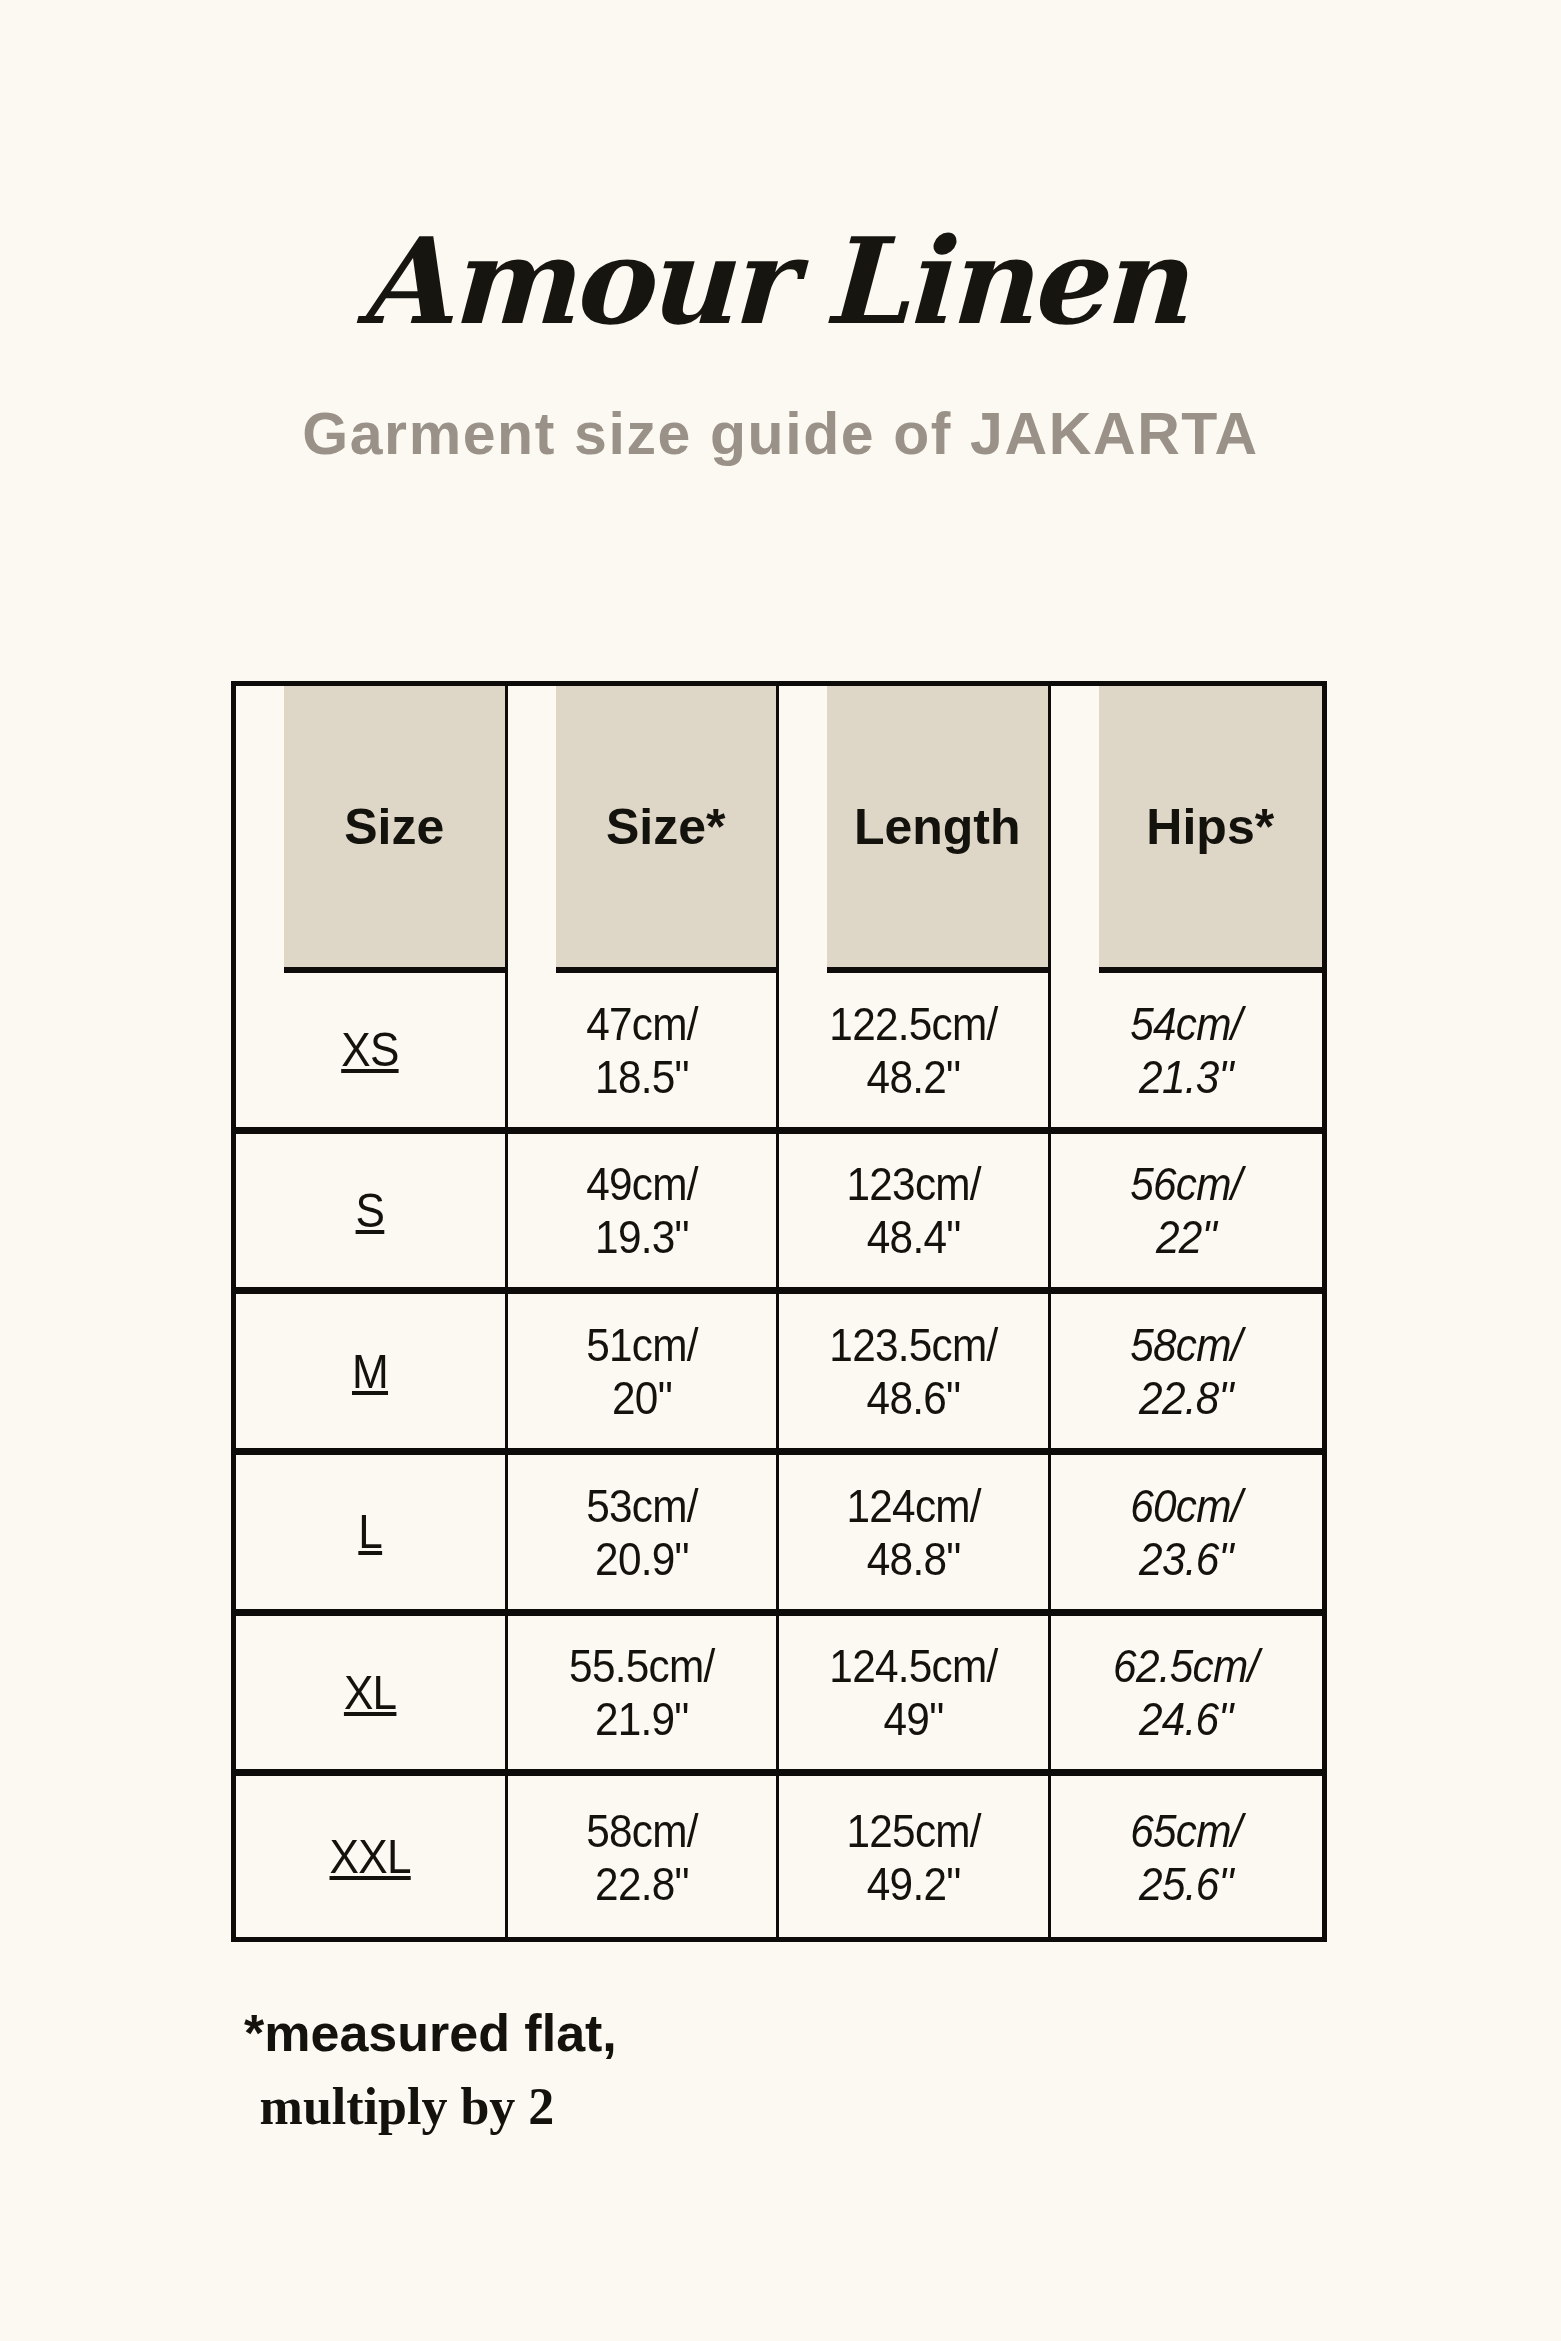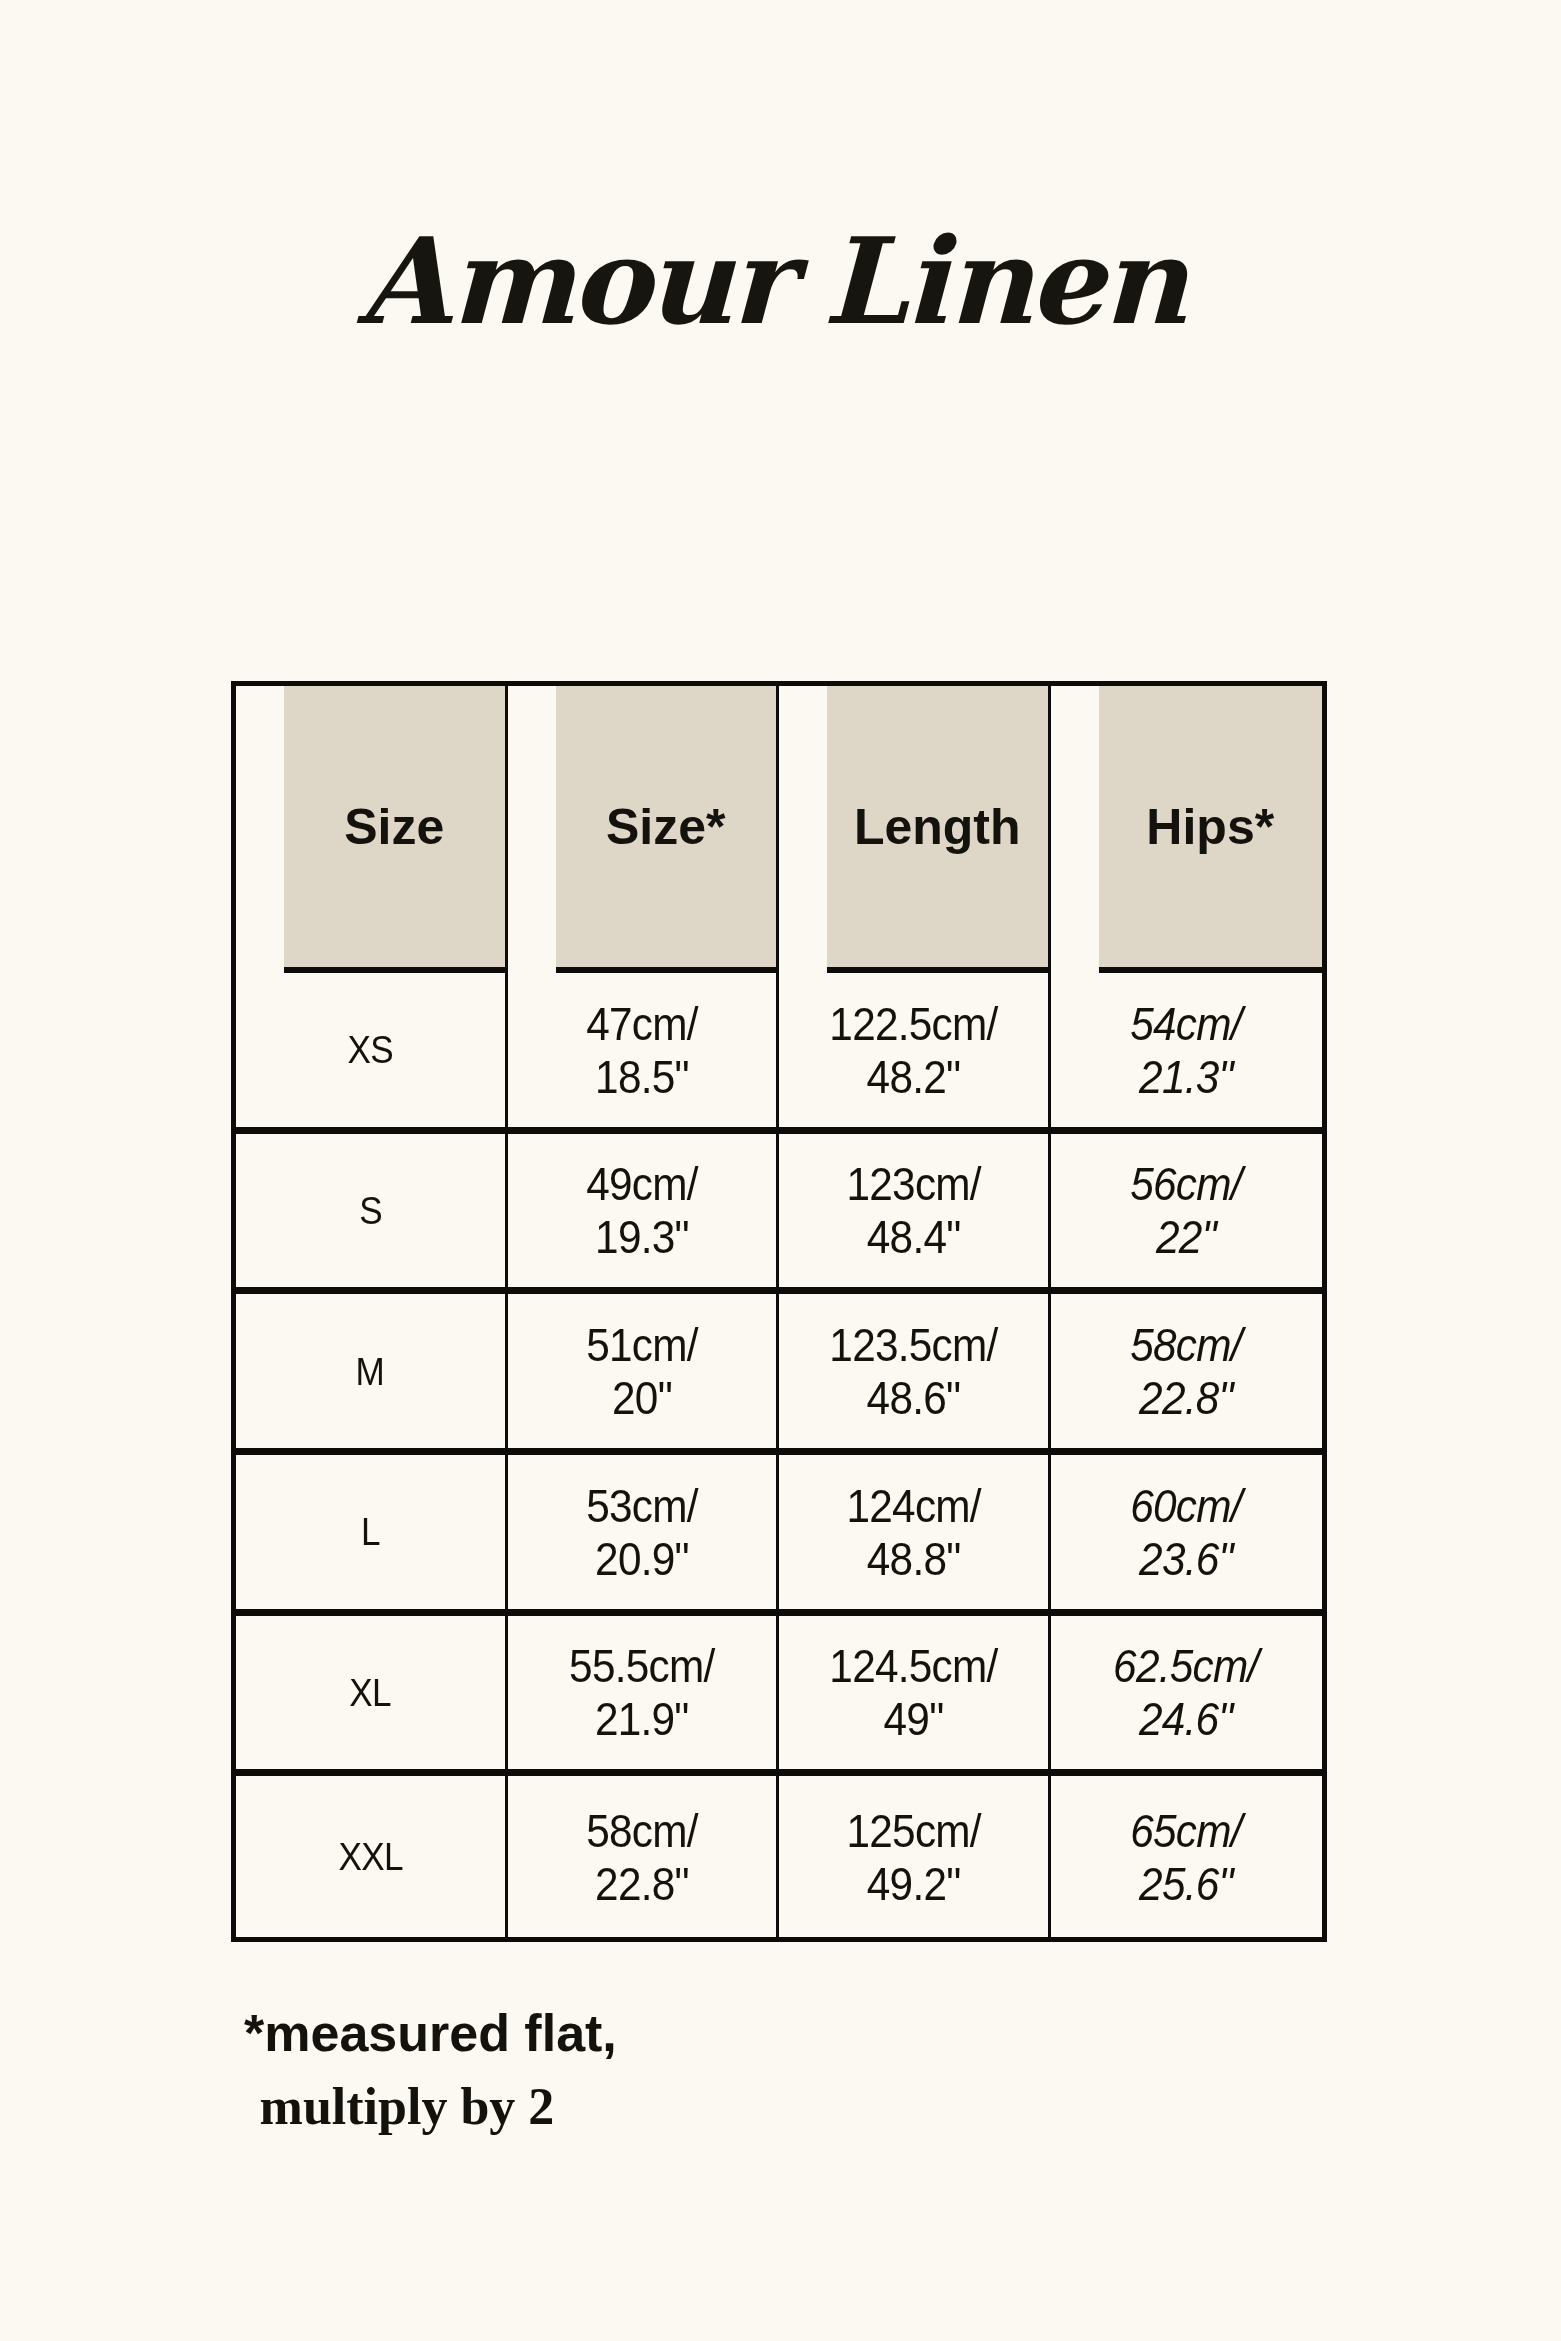--- a/index.html
+++ b/index.html
@@ -82,21 +82,21 @@
     font-size: 47px;
     line-height: 53px;
     letter-spacing: -0.8px;
     color: #14120D;
     white-space: pre-line;
   }
   .trow .td:nth-child(4) { border-right: none; font-style: italic; }
   .trow:last-child .td { border-bottom: none; }
 
   .td .num { display: inline-block; transform: scaleX(0.9); }
-  .td.size-label { font-size: 39px; }
+  .td.size-label { font-size: 49px; text-decoration: underline; }
 
   
   .footnote {
     position: absolute;
     left: 244px;
     top: 1989px;
     font-weight: bold;
     font-size: 52px;
     line-height: 73px;
     color: #14120D;
@@ -104,20 +104,21 @@
   }
   .footnote .line2 { padding-left: 15.6px; font-family: Liberation Serif, serif; }
 </style>
 </head>
 <body>
 
 <div class="page">
 
   <div class="brand-title">Amour Linen</div>
 
+  <div class="guide-heading">Garment size guide of JAKARTA</div>
 
   <div class="size-table">
     <div class="trow">
       <div class="th">Size</div>
       <div class="th">Size*</div>
       <div class="th">Length</div>
       <div class="th">Hips*</div>
     </div>
 
     <div class="trow">

